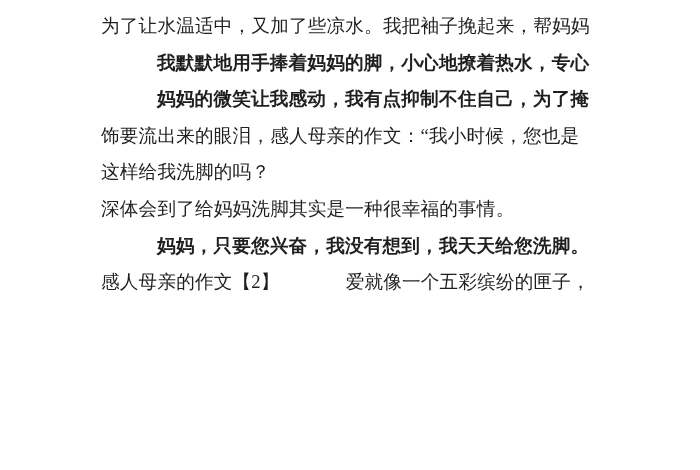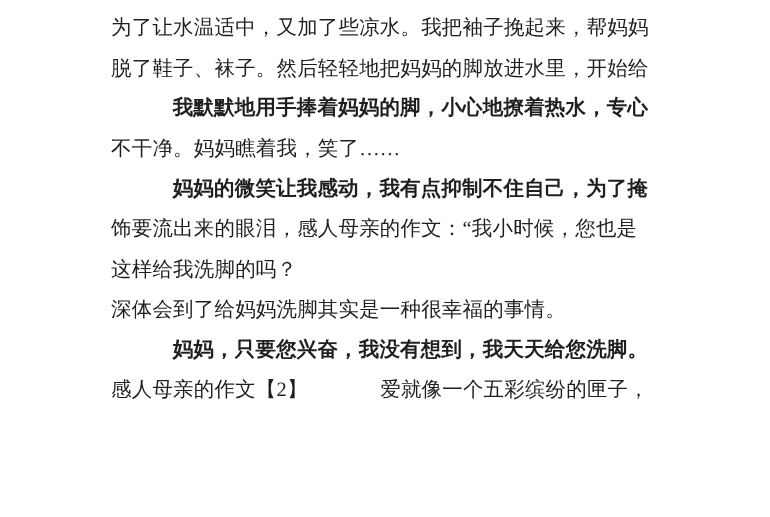--- a/index.html
+++ b/index.html
@@ -41,23 +41,21 @@
   .line .seg-right {
     margin-left: 66px;
   }
 </style>
 </head>
 <body>
 
 <div class="page">
   <div class="essay" id="essay" style="color: rgb(31, 31, 31);">
       <div class="line">为了让水温适中，又加了些凉水。我把袖子挽起来，帮妈妈</div>
-      <div class="line">脱了鞋子、袜子。然后轻轻地把妈妈的脚放进水里，开始给</div>
       <div class="line indent">我默默地用手捧着妈妈的脚，小心地撩着热水，专心</div>
-      <div class="line">不干净。妈妈瞧着我，笑了……</div>
       <div class="line indent">妈妈的微笑让我感动，我有点抑制不住自己，为了掩</div>
       <div class="line">饰要流出来的眼泪，感人母亲的作文：“我小时候，您也是</div>
       <div class="line">这样给我洗脚的吗？</div>
       <div class="line">深体会到了给妈妈洗脚其实是一种很幸福的事情。</div>
       <div class="line indent">妈妈，只要您兴奋，我没有想到，我天天给您洗脚。</div>
       <div class="line"><span class="seg-left">感人母亲的作文【2】</span><span class="seg-right">爱就像一个五彩缤纷的匣子，</span></div>
     </div>
 </div>
 
 </body></html>

